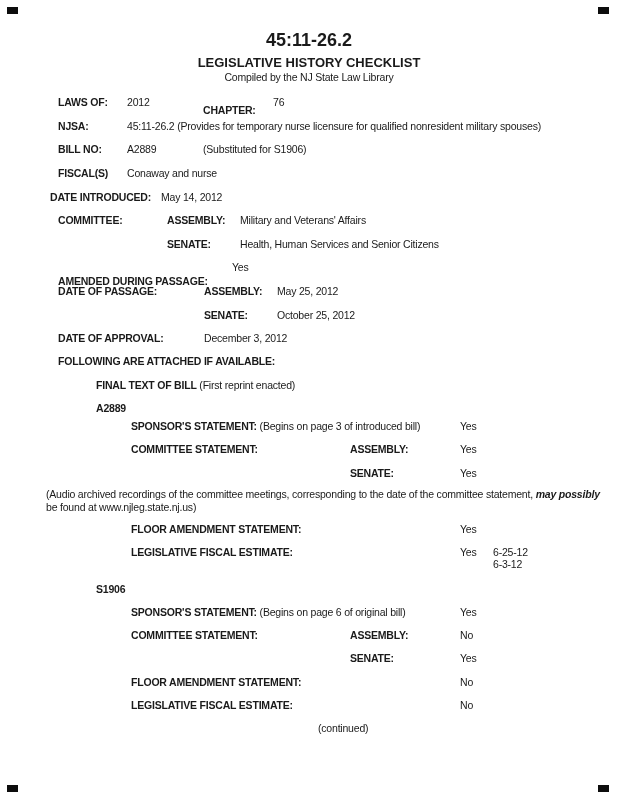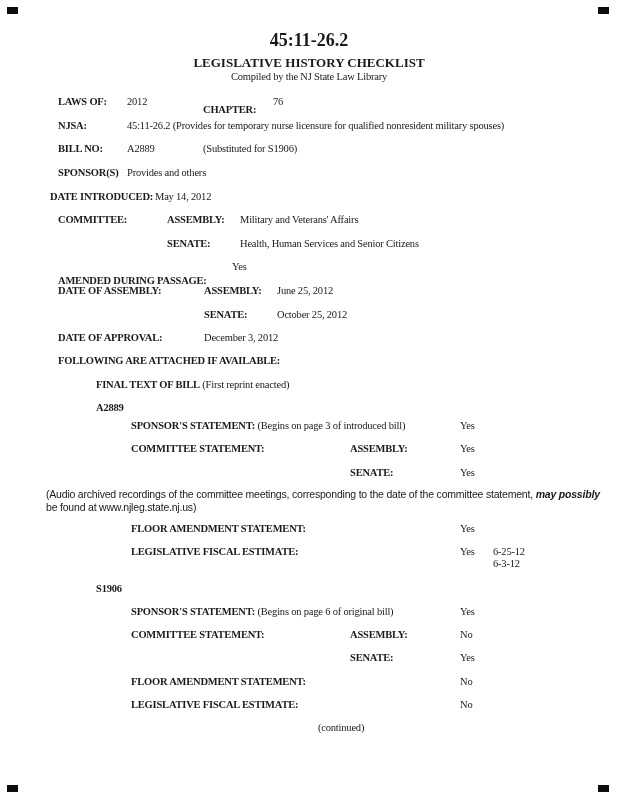--- a/index.html
+++ b/index.html
@@ -3,21 +3,21 @@
 <meta charset="utf-8">
 <style>
   html,body { margin:0; padding:0; }
   body {
     width:618px; height:800px; position:relative;
     background:#ffffff; overflow:hidden;
     font-family:"Liberation Sans","DejaVu Sans",sans-serif;
     color:#1a1a1a;
     -webkit-font-smoothing:antialiased;
   }
-  .t { position:absolute; white-space:nowrap; font-size:10.5px; letter-spacing:-0.2px; line-height:12px;font-family:Liberation Serif, serif; }
+  .t { position:absolute; white-space:nowrap; font-size:10.5px; letter-spacing:-0.2px; line-height:12px; }
   .b { font-weight:700;text-align:right; }
   .center { left:0; width:618px; text-align:center; }
   .statute { top:34px; font-size:18px; font-weight:700; letter-spacing:0; }
   .doc-title { top:57px; font-size:13px; font-weight:700; letter-spacing:0; }
   .compiled { top:71px; }
   .note-block {
     position:absolute; left:46px; top:488px; width:560px;
     font-size:10.5px; letter-spacing:-0.2px; line-height:12.5px; white-space:normal;
   }
   .bi { font-weight:700; font-style:italic; }
@@ -44,38 +44,38 @@
 <span class="t b" style="left:203px;top:104px">CHAPTER:</span>
 <span class="t" style="left:273px;top:96px">76</span>
 
 <span class="t b" style="left:58px;top:120px">NJSA:</span>
 <span class="t" style="left:127px;top:120px">45:11-26.2 (Provides for temporary nurse licensure for qualified nonresident military spouses)</span>
 
 <span class="t b" style="left:58px;top:143px">BILL NO:</span>
 <span class="t" style="left:127px;top:143px">A2889</span>
 <span class="t" style="left:203px;top:143px">(Substituted for S1906)</span>
 
-<span class="t b" style="left:58px;top:167px">SPONSOR(S)</span>
-<span class="t" style="left:127px;top:167px">Provides and others</span>
+<span class="t b" style="left:58px;top:167px">FISCAL(S)</span>
+<span class="t" style="left:127px;top:167px">Conaway and nurse</span>
 
 <span class="t b" style="left:50px;top:191px">DATE INTRODUCED:</span>
-<span class="t" style="left:155px;top:191px">May 14, 2012</span>
+<span class="t" style="left:161px;top:191px">May 14, 2012</span>
 
 <span class="t b" style="left:58px;top:214px">COMMITTEE:</span>
 <span class="t b" style="left:167px;top:214px">ASSEMBLY:</span>
 <span class="t" style="left:240px;top:214px">Military and Veterans' Affairs</span>
 <span class="t b" style="left:167px;top:238px">SENATE:</span>
 <span class="t" style="left:240px;top:238px">Health, Human Services and Senior Citizens</span>
 
 <span class="t b" style="left:58px;top:275px">AMENDED DURING PASSAGE:</span>
 <span class="t" style="left:232px;top:261px">Yes</span>
 
-<span class="t b" style="left:58px;top:285px">DATE OF ASSEMBLY:</span>
+<span class="t b" style="left:58px;top:285px">DATE OF PASSAGE:</span>
 <span class="t b" style="left:204px;top:285px">ASSEMBLY:</span>
-<span class="t" style="left:277px;top:285px">June 25, 2012</span>
+<span class="t" style="left:277px;top:285px">May 25, 2012</span>
 <span class="t b" style="left:204px;top:309px">SENATE:</span>
 <span class="t" style="left:277px;top:309px">October 25, 2012</span>
 
 <span class="t b" style="left:58px;top:332px">DATE OF APPROVAL:</span>
 <span class="t" style="left:204px;top:332px">December 3, 2012</span>
 
 <span class="t b" style="left:58px;top:355px">FOLLOWING ARE ATTACHED IF AVAILABLE:</span>
 
 <span class="t" style="left:96px;top:379px"><span class="b">FINAL TEXT OF BILL</span> <span>(First reprint enacted)</span></span>
 

